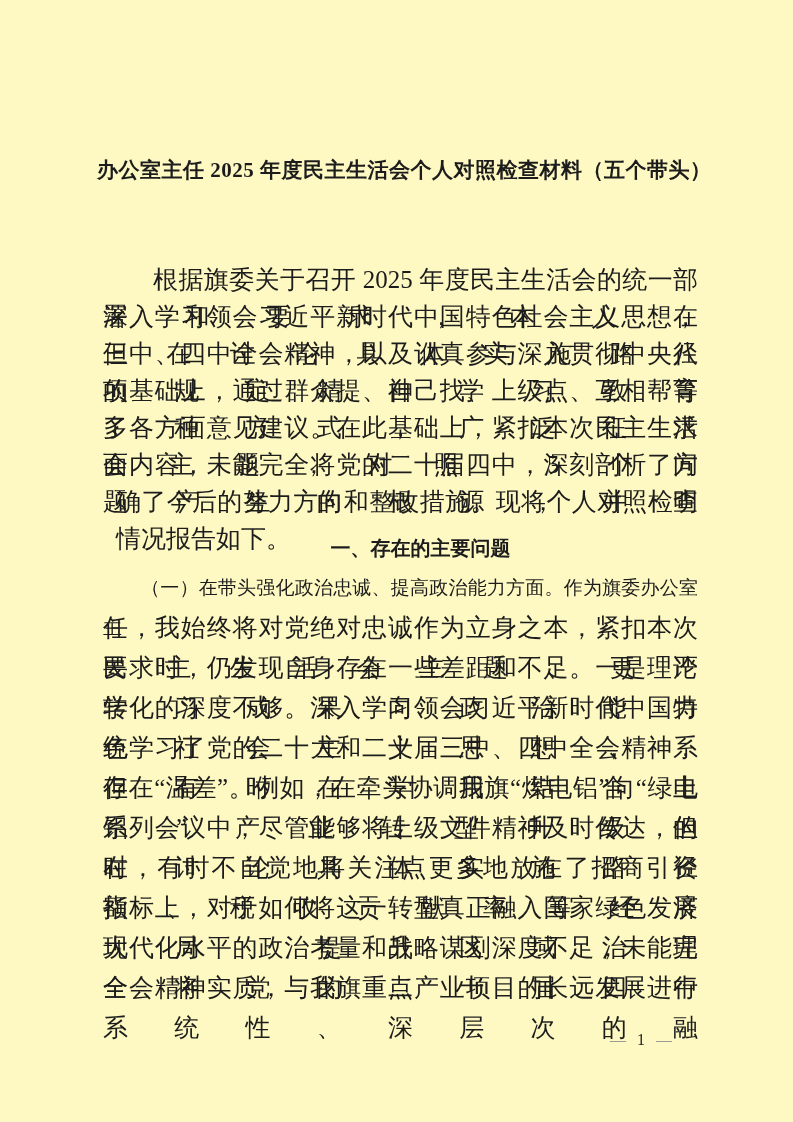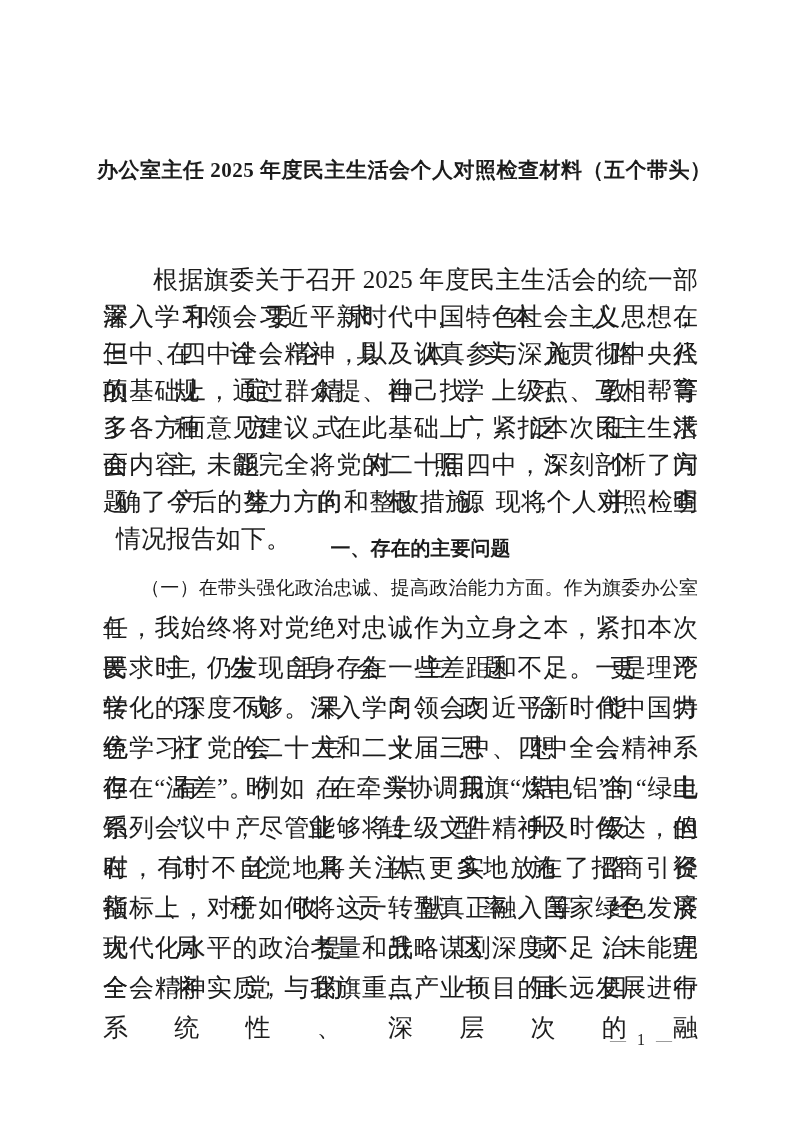--- a/index.html
+++ b/index.html
@@ -2,21 +2,21 @@
 <html><head>
 <meta charset="utf-8">
 <style>
   * { margin: 0; padding: 0; box-sizing: border-box; }
   html, body { background: #e9e9e9; }
   .page {
     position: relative;
     width: 793px;
     height: 1122px;
     margin: 0 auto;
-    background: #ffffff;
+    background: #fef9c3;
     color: #1c1c1c;
     overflow: hidden;
     font-family: "Liberation Serif", "DejaVu Serif", serif;
   }
   .doc-title {
     position: absolute;
     top: 152px;
     left: 97px;
     width: 600px;
     text-align: center;

